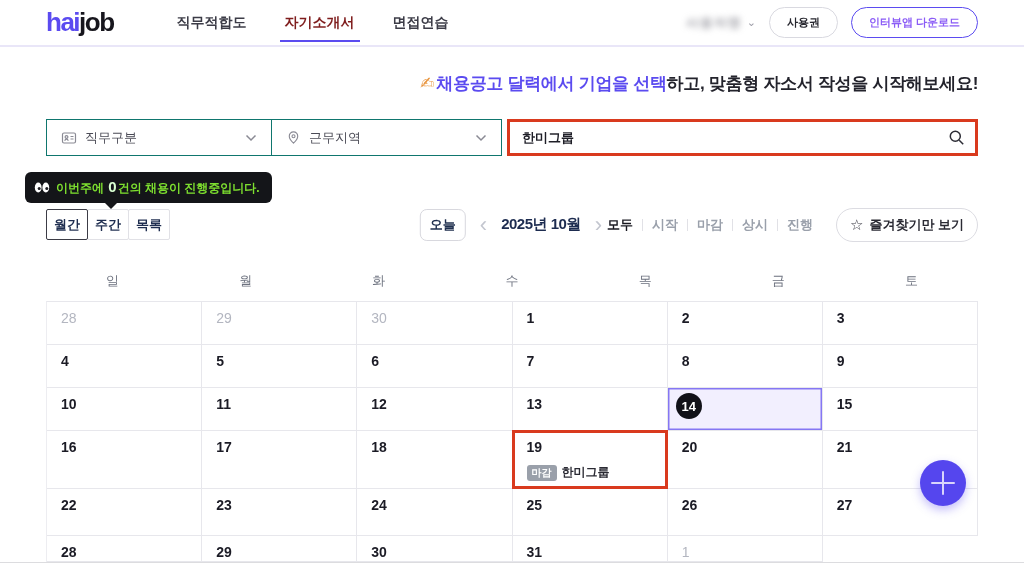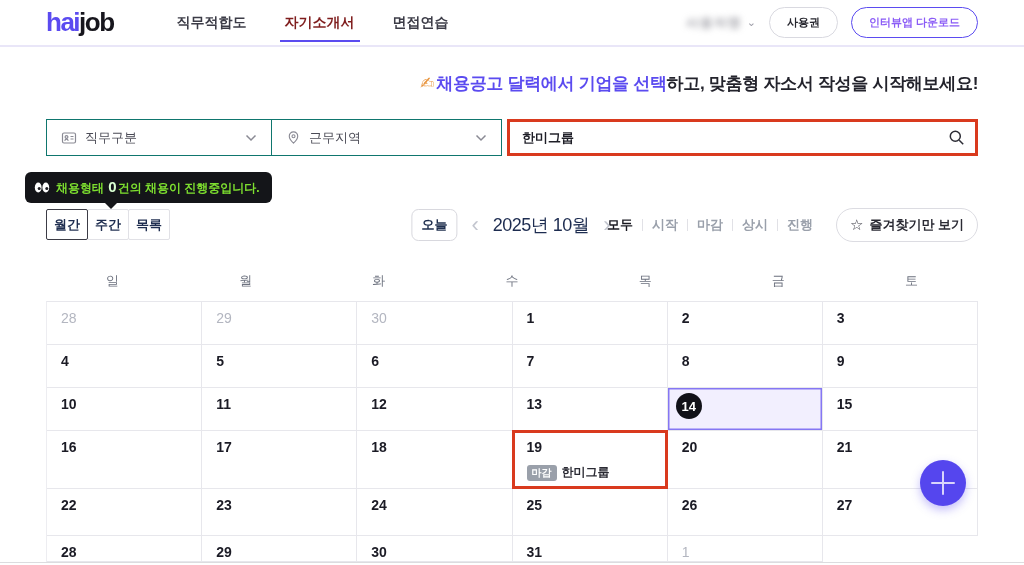--- a/index.html
+++ b/index.html
@@ -92,21 +92,21 @@
   .cal-nav {
     position:absolute; left:50%; transform:translateX(-50%); top:0;
     display:flex; align-items:center; gap:12px; height:31px;
   }
   .today-btn {
     border:1px solid #d8d8de; border-radius:7px; background:#fff;
     font-size:13px; font-weight:700; color:#20304f; padding:6px 9px; cursor:pointer;
     font-family:inherit;
   }
   .nav-arrow { font-size:22px; color:#c3c6cf; cursor:pointer; line-height:1; padding:0 2px; font-weight:400;}
-  .cal-title { font-size:18px; font-weight:400; color:#1d2c50; letter-spacing:-0.5px; }
+  .cal-title { font-size:15px; font-weight:700; color:#1d2c50; letter-spacing:-0.5px; }
 
   .status-filters { margin-left:auto; display:flex; align-items:center; }
   .sf-item { font-size:13px; font-weight:600; color:#9aa0ab; cursor:pointer; padding:0 9px; }
   .sf-item.active { color:#17171f; font-weight:800; }
   .sf-sep { width:1px; height:12px; background:#e1e1e6; }
   .fav-btn {
     margin-left:14px; border:1px solid #dcdce2; border-radius:17px; background:#fff;
     display:flex; align-items:center; gap:6px; padding:7px 13px; cursor:pointer;
     font-size:13px; font-weight:600; color:#2a2a33; font-family:inherit;
   }
@@ -228,21 +228,21 @@
   <div class="toolbar">
     <div class="tooltip">
       <span class="icon-svg">
         <svg width="16" height="11" viewBox="0 0 16 11">
             <ellipse cx="4.2" cy="5.5" rx="3.4" ry="5" fill="#fff"></ellipse>
             <ellipse cx="11.8" cy="5.5" rx="3.4" ry="5" fill="#fff"></ellipse>
             <circle cx="5.2" cy="6.4" r="1.5" fill="#1c1c22"></circle>
             <circle cx="12.8" cy="6.4" r="1.5" fill="#1c1c22"></circle>
           </svg>
       </span>
-      <span class="tip-text"><span>채용형태</span> <span class="tip-count">0</span><span>건의 채용이 진행중입니다.</span></span>
+      <span class="tip-text"><span>이번주에</span> <span class="tip-count">0</span><span>건의 채용이 진행중입니다.</span></span>
     </div>
     <div class="view-btns">
         <button class="view-btn active">월간</button>
         <button class="view-btn">주간</button>
         <button class="view-btn">목록</button>
       </div>
     <div class="cal-nav">
       <button class="today-btn">오늘</button>
       <span class="nav-arrow">‹</span>
       <span class="cal-title">2025년 10월</span>

